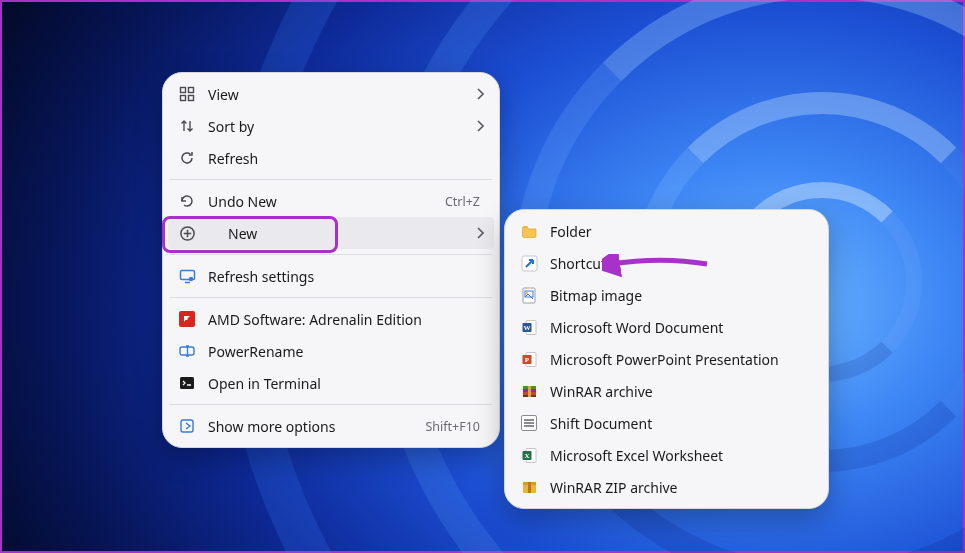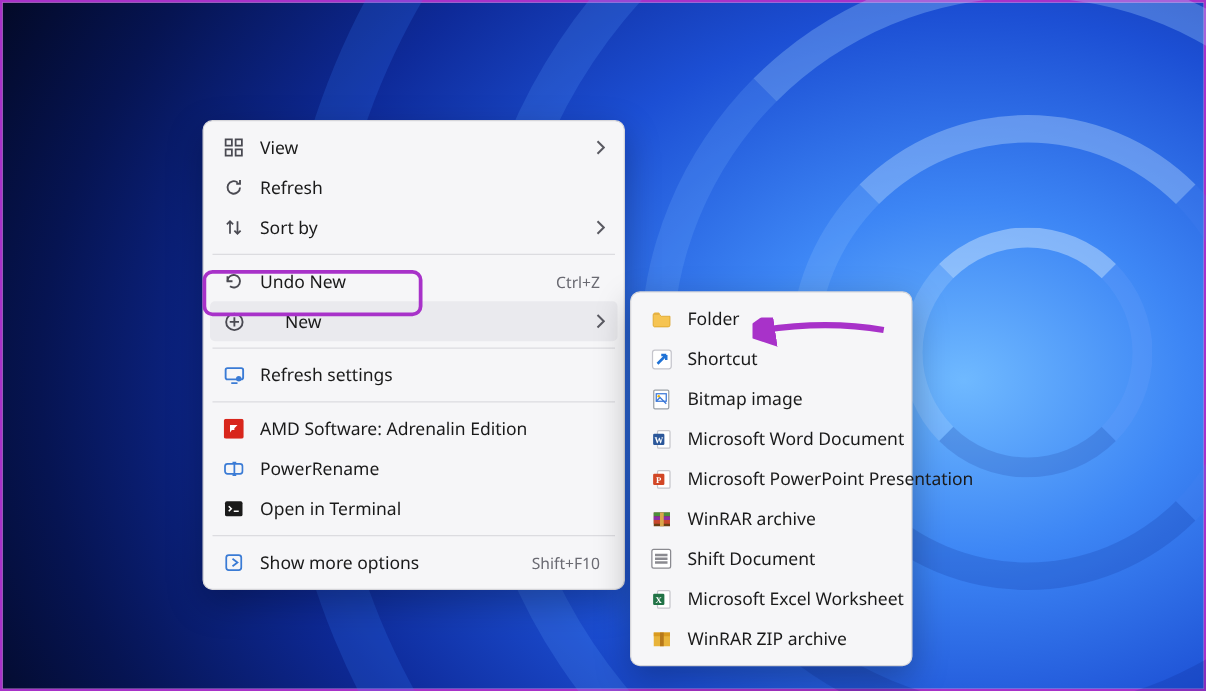--- a/index.html
+++ b/index.html
@@ -15,27 +15,26 @@
   .s1 { width:1200px; height:1200px; left:220px; top:-320px; border-width:40px; border-color:rgba(84,150,255,0.25) rgba(24,70,200,0.2) rgba(8,30,110,0.2) rgba(60,130,255,0.2);}
   .s2 { width:900px; height:900px; left:370px; top:-170px; border-width:32px; border-color:rgba(130,190,255,0.25) rgba(40,90,220,0.2) rgba(10,35,130,0.2) rgba(90,160,255,0.2);}
   .s3 { width:620px; height:620px; left:510px; top:-30px; border-width:26px; border-color:rgba(170,215,255,0.3) rgba(60,110,230,0.2) rgba(15,40,140,0.2) rgba(120,180,255,0.2);}
   .s4 { width:380px; height:380px; left:630px; top:90px; border-width:22px; border-color:rgba(200,230,255,0.35) rgba(80,130,240,0.2) rgba(20,50,150,0.2) rgba(150,200,255,0.2);}
   .s5 { width:200px; height:200px; left:720px; top:180px; border-width:16px; border-color:rgba(230,245,255,0.4) rgba(110,160,250,0.25) rgba(30,60,160,0.2) rgba(180,215,255,0.25);}
 
   .menu {
     position: absolute;
     background: #f6f6f8;
     border: 1px solid #d6d6da;
-    border-radius: 8px;
+    border-radius: 20px;
     box-shadow: 0 10px 28px rgba(0,0,0,0.28);
     padding: 5px;
-    margin-top: 24px;
   }
   .menu.primary { left: 160px; top: 70px; width: 338px; }
-  .menu.sub { left: 502px; top: 207px; width: 226px; }
+  .menu.sub { left: 502px; top: 207px; width: 325px; }
 
   .item {
     display: flex; align-items: center;
     height: 32px; padding: 0 10px;
     border-radius: 4px;
     gap: 12px;
     cursor: default;
     position: relative;
   }
   .item.hover { background: #eaeaee; gap: 32px; }
@@ -85,43 +84,43 @@
       <span class="lbl">View</span>
       <span class="chev">
           <svg width="8" height="12" viewBox="0 0 8 12">
             <path d="M2 1l5 5-5 5" fill="none" stroke="#5a5a62" stroke-width="1.6"></path>
           </svg>
         </span>
     </div>
     <div class="item">
       <span class="ico">
         <svg width="16" height="16" viewBox="0 0 16 16">
-            <g fill="none" stroke="#4a4a52" stroke-width="1.5">
-              <path d="M13 8a5 5 0 1 1-1.8-3.9"></path>
-              <path d="M13 2v3h-3"></path>
-            </g>
-          </svg>
-      </span>
-      <span class="lbl">Refresh</span>
-    </div>
-    <div class="item">
-      <span class="ico">
-        <svg width="16" height="16" viewBox="0 0 16 16">
             <g fill="none" stroke="#4a4a52" stroke-width="1.4">
               <path d="M5 13V3M2.5 5.5L5 3l2.5 2.5"></path>
               <path d="M11 3v10M8.5 10.5L11 13l2.5-2.5"></path>
             </g>
           </svg>
       </span>
       <span class="lbl">Sort by</span>
       <span class="chev">
           <svg width="8" height="12" viewBox="0 0 8 12">
             <path d="M2 1l5 5-5 5" fill="none" stroke="#5a5a62" stroke-width="1.6"></path>
           </svg>
         </span>
+    </div>
+    <div class="item">
+      <span class="ico">
+        <svg width="16" height="16" viewBox="0 0 16 16">
+            <g fill="none" stroke="#4a4a52" stroke-width="1.5">
+              <path d="M13 8a5 5 0 1 1-1.8-3.9"></path>
+              <path d="M13 2v3h-3"></path>
+            </g>
+          </svg>
+      </span>
+      <span class="lbl">Refresh</span>
     </div>
 
     <div class="sep"></div>
 
     <div class="item">
       <span class="ico">
         <svg width="16" height="16" viewBox="0 0 16 16">
             <g fill="none" stroke="#4a4a52" stroke-width="1.5">
               <path d="M3 8a5 5 0 1 1 2 4"></path>
               <path d="M3 4v4h4"></path>

